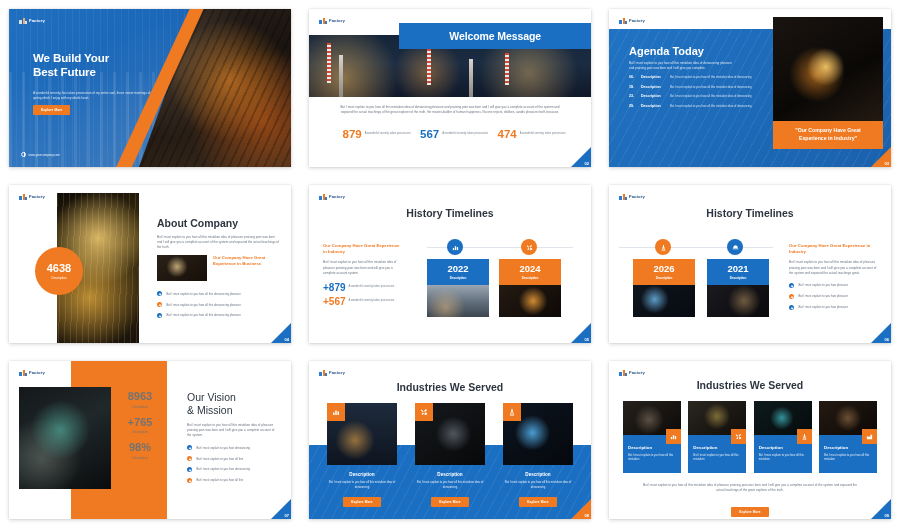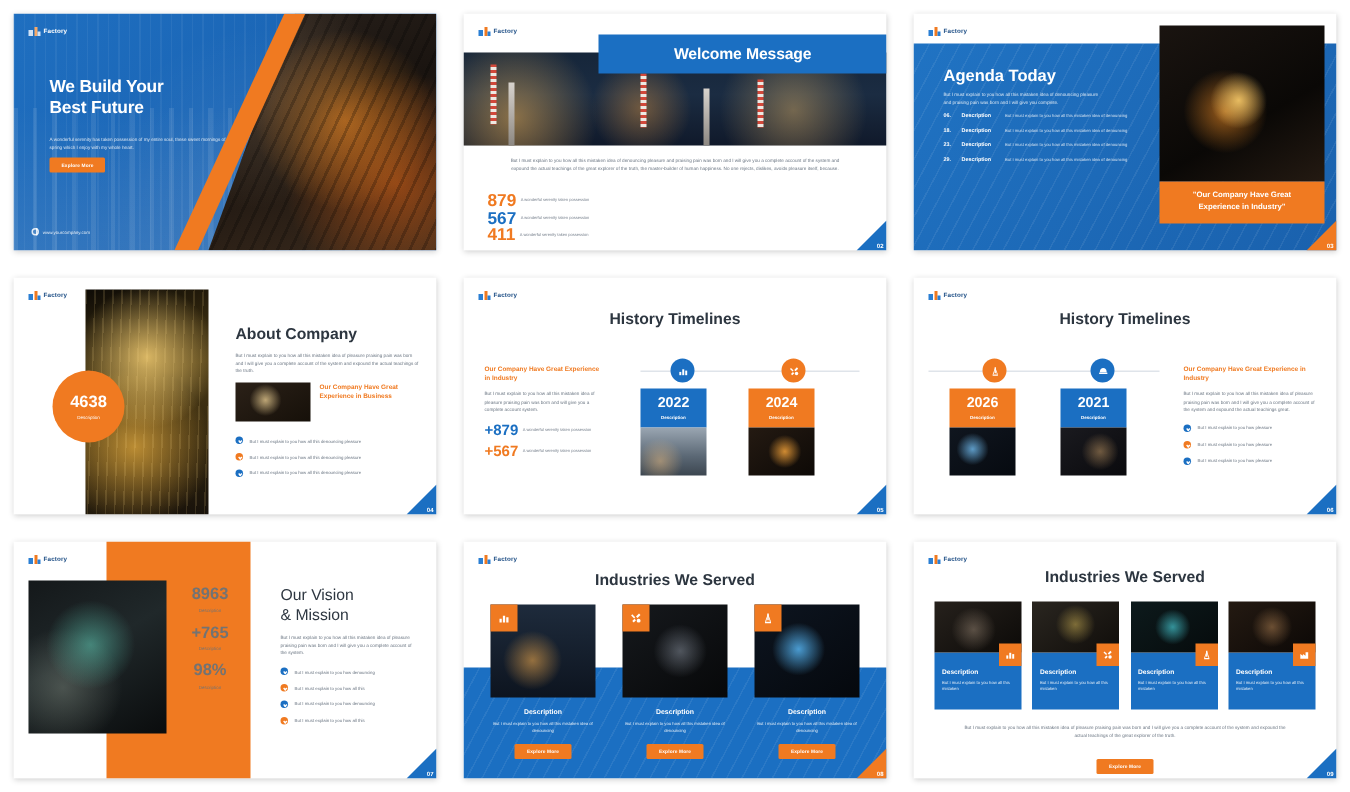--- a/index.html
+++ b/index.html
@@ -130,21 +130,21 @@
     background: linear-gradient(to bottom,#d8d3cd,#8d8882);
   }
   .s2-photo .stripe-red { position:absolute; width:4px; background:repeating-linear-gradient(to bottom,#d2483a 0 2px,#efe9e2 2px 4px); }
   .s2-banner {
     position:absolute; right:0; top:14px; width:68%; height:26px;
     background:#1b6fc2; display:flex; align-items:center; justify-content:center;
     z-index:12;
   }
   .s2-banner-title { font-size:10.5px; font-weight:bold; color:#fff; letter-spacing:-.1px; }
   .s2-para { position:absolute; left:26px; right:26px; top:96px; text-align:center; }
-  .s2-stats { position:absolute; left:16px; right:16px; top:120px; display:flex; justify-content:flex-end;flex-direction:column; }
+  .s2-stats { position:absolute; left:16px; right:16px; top:120px; display:flex; justify-content:flex-end; }
   .s2-stat { display:flex; align-items:center; gap:3px; width:31%; }
   .s2-num { font-size:11.5px; font-weight:bold; line-height:1; }
   .s2-num.o { color:#f07a21; }
   .s2-num.b { color:#1b6fc2; }
   .s2-lbl { font-size:2.7px; color:#7b8490; line-height:1.7; }
 
   
   .s3-blue {
     position:absolute; left:0; top:20px; right:0; bottom:0;
     background: linear-gradient(135deg,#2073c3,#1a61ad);
@@ -216,21 +216,21 @@
   .ht-title { position:absolute; left:0; right:0; top:22px; text-align:center;
     font-size:10.5px; font-weight:bold; color:#2d3640; }
   .ht-line { position:absolute; height:.6px; background:#dfe4ea; top:62px; }
   .ht-circle {
     position:absolute; width:16px;height:16px;border-radius:50%;
     display:flex;align-items:center;justify-content:center; z-index:6;
   }
   .ht-circle.blue{ background:#1b6fc2; }
   .ht-circle.orange{ background:#f07a21; }
   .ht-circle svg{ width:7px;height:7px; fill:#fff; }
-  .ht-card { position:absolute; width:44px; }
+  .ht-card { position:absolute; width:62px; }
   .ht-head { height:26px; display:flex;flex-direction:column;align-items:center;justify-content:center; color:#fff; }
   .ht-head.blue{ background:#1b6fc2; }
   .ht-head.orange{ background:#f07a21; }
   .ht-year { font-size:9.5px; font-weight:bold; line-height:1; }
   .ht-sub { font-size:3px; font-weight:bold; margin-top:2px; }
   .ht-img { height:32px; }
   .ht-img.city { background: radial-gradient(circle at 30% 70%, rgba(255,200,130,.45), transparent 40%), linear-gradient(to bottom,#9aa6b2,#5b6875 60%,#3c4650); }
   .ht-img.fire { background: radial-gradient(circle at 55% 50%, rgba(255,170,60,.8), transparent 38%), linear-gradient(145deg,#241a12,#0d0906); }
   .ht-img.weld { background: radial-gradient(circle at 35% 45%, rgba(120,200,255,.75), transparent 32%), linear-gradient(145deg,#10161f,#060a10); }
   .ht-img.dark { background: radial-gradient(circle at 60% 50%, rgba(190,150,100,.55), transparent 40%), linear-gradient(145deg,#1a1a1f,#0a0a0d); }
@@ -355,21 +355,21 @@
       <div class="s2-stats">
         <div class="s2-stat">
           <span class="s2-num o">879</span>
           <span class="s2-lbl">A wonderful serenity taken possession</span>
         </div>
         <div class="s2-stat">
           <span class="s2-num b">567</span>
           <span class="s2-lbl">A wonderful serenity taken possession</span>
         </div>
         <div class="s2-stat">
-          <span class="s2-num o">411</span>
+          <span class="s2-num o">474</span>
           <span class="s2-lbl">A wonderful serenity taken possession</span>
         </div>
       </div>
 
       <div class="corner">
         <span class="tri"></span>
           <span class="num">02</span>
       </div>
     </div>
   </div>

